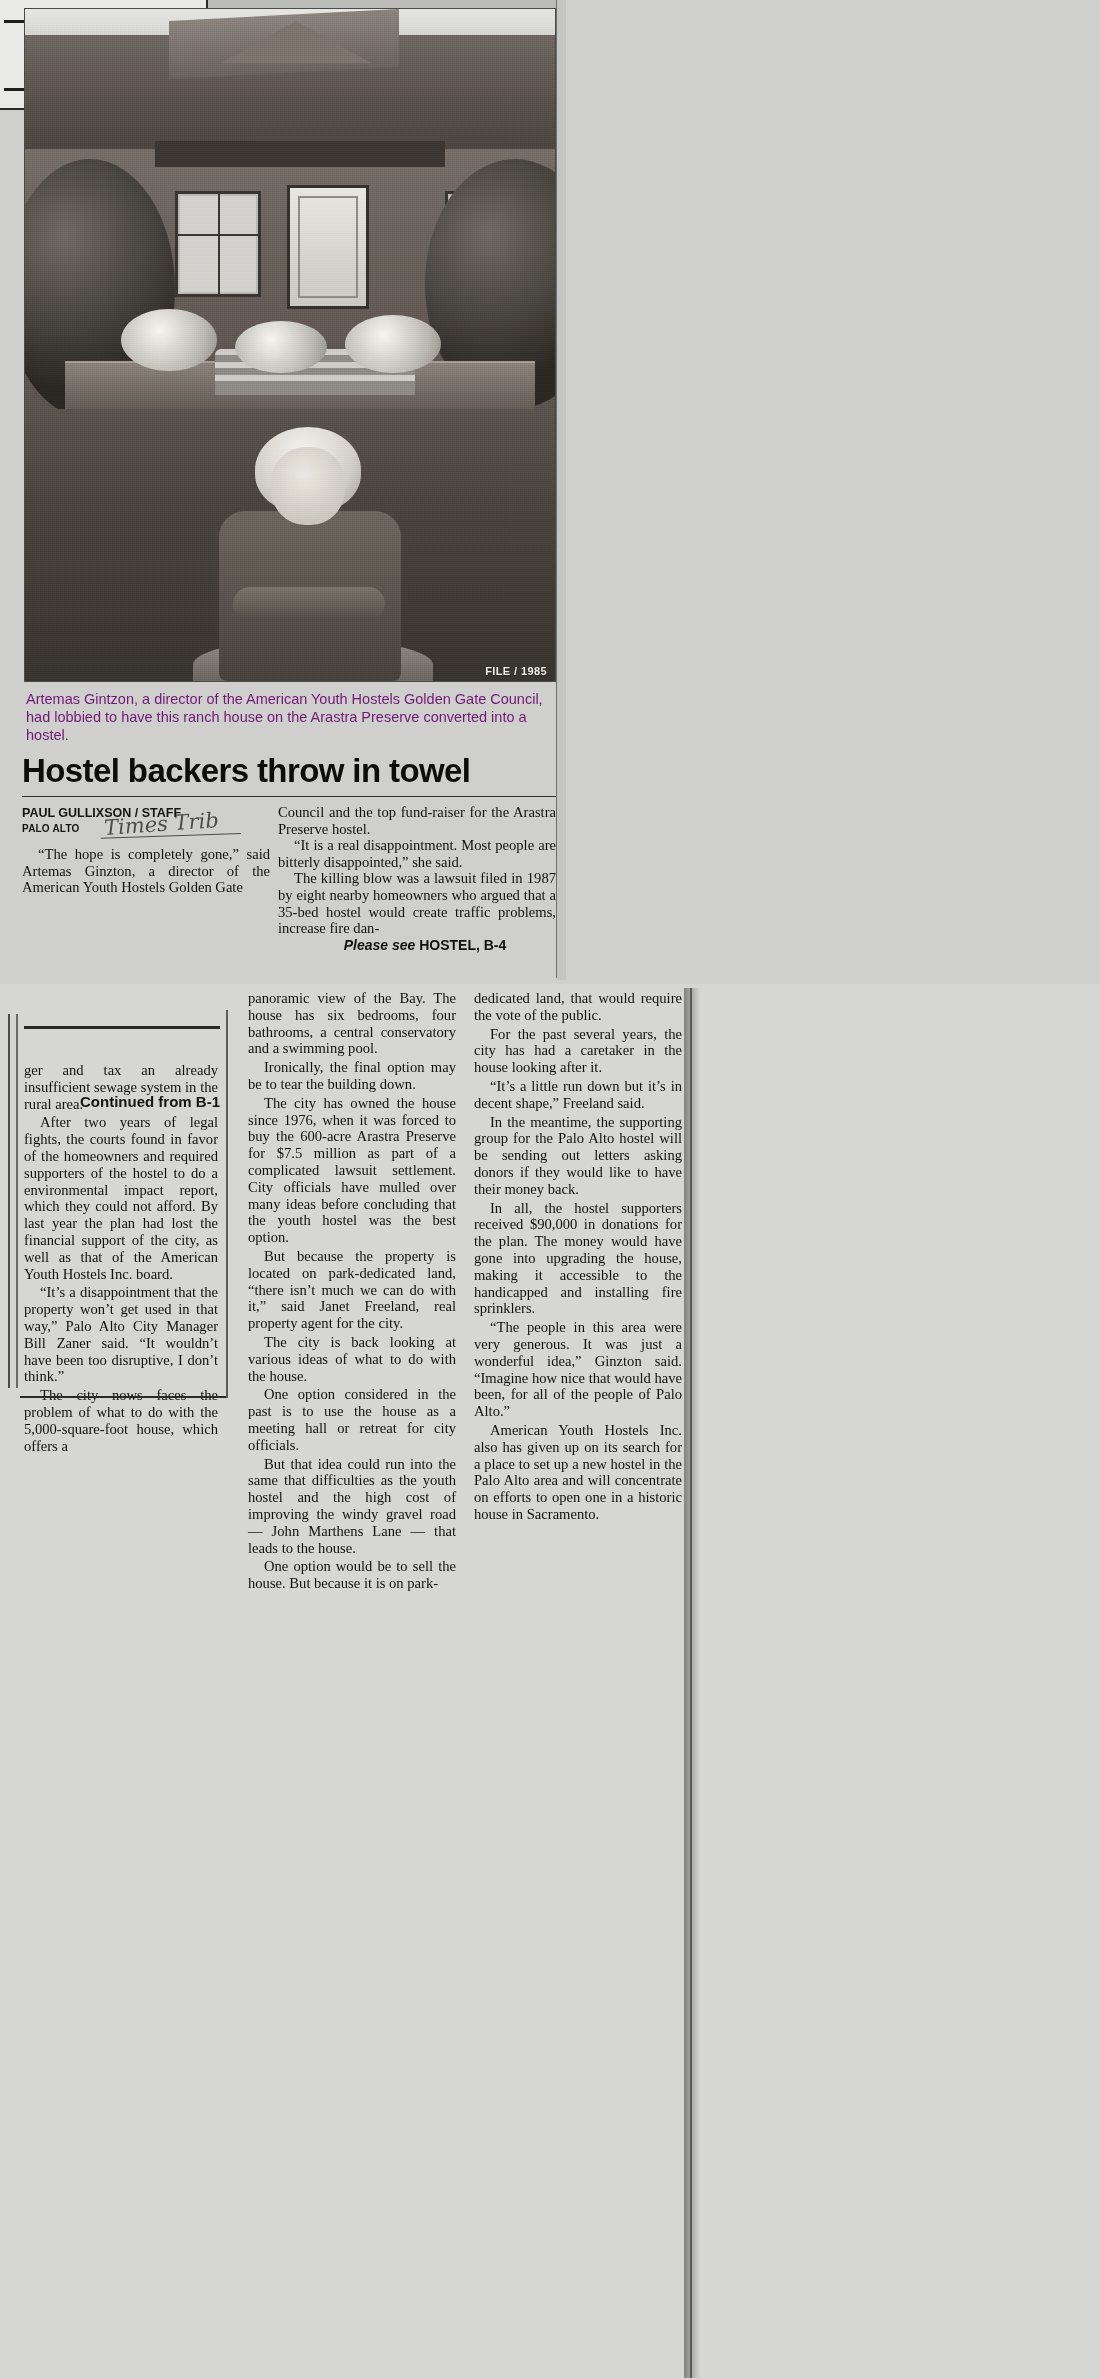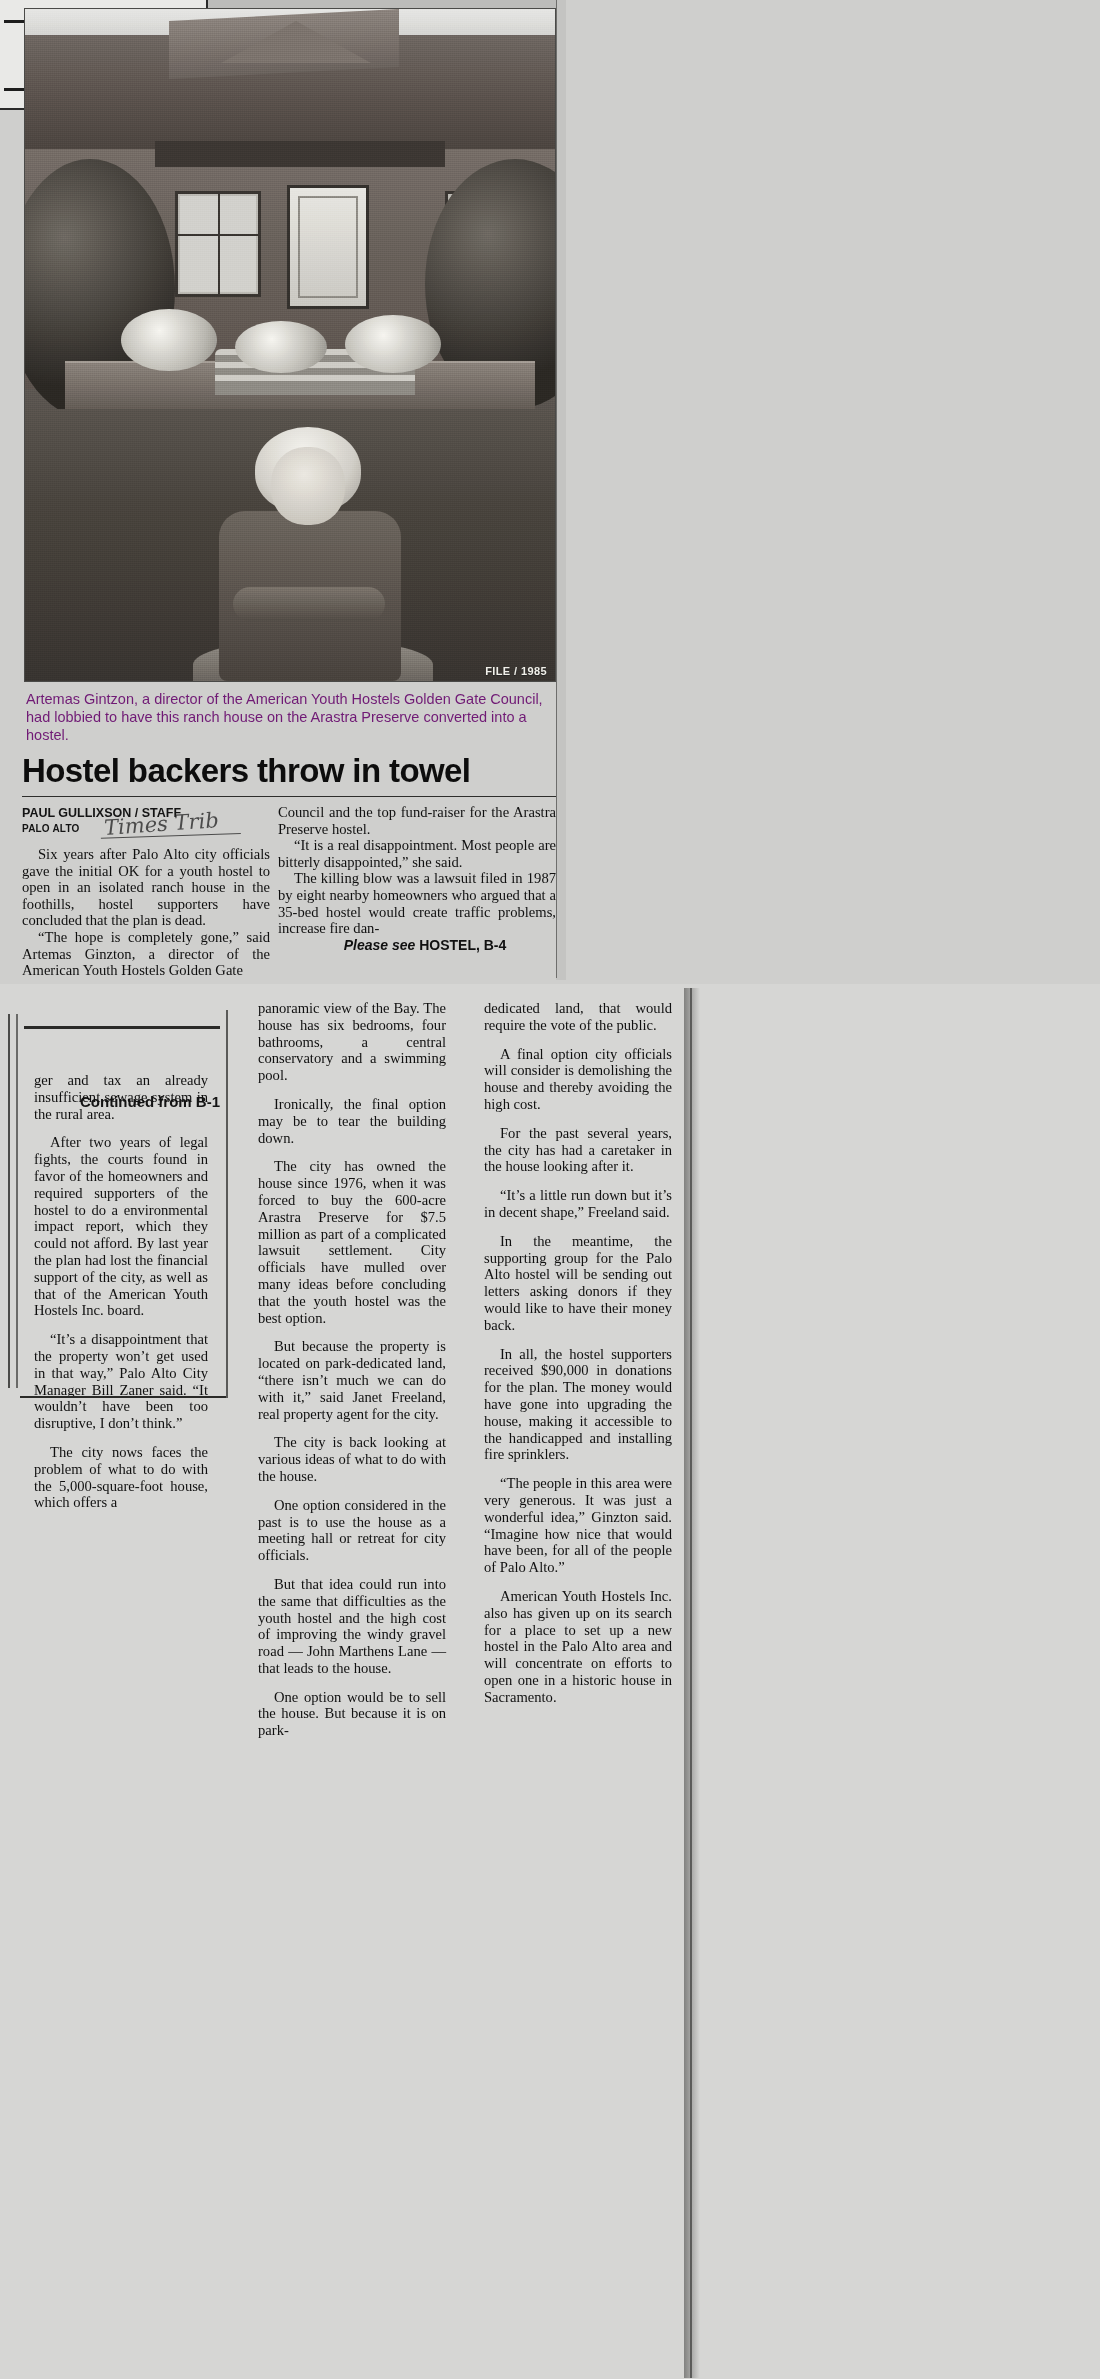--- a/index.html
+++ b/index.html
@@ -224,21 +224,21 @@
   .cont-head{
     position:absolute;
     font-family:"Liberation Sans", sans-serif;
     font-weight:700;font-size:15px;text-align:right;
   }
   .bcol{
     position:absolute;
     font-size:14.6px;line-height:16.8px;
     text-align:justify;color:#101010;
   }
-  .bcol p{margin:12px;text-indent:16px;}
+  .bcol p{margin:2px;text-indent:16px;}
   .bcol p.noind{text-indent:0;}
   .edge-dark{
     position:absolute;background:linear-gradient(90deg,rgba(60,60,58,.55),rgba(60,60,58,0));
   }
   .vline{position:absolute;width:2px;background:#4b4b49;}
 </style>
 </head>
 <body>
 
 <div class="page">
@@ -308,21 +308,20 @@
   <div class="byline">
     <div><span>PAUL GULLIXSON / STAFF</span></div>
     <div class="ln2">PALO ALTO</div>
   </div>
   <div class="handwrite">
     <span>Times Trib</span>
     <span class="under"></span>
   </div>
 
   <div class="col" id="top-col1" style="left:22px;top:846px;width:248px;">
-      <p>Six years after Palo Alto city officials gave the initial OK for a youth hostel to open in an isolated ranch house in the foothills, hostel supporters have concluded that the plan is dead.</p>
       <p>“The hope is completely gone,” said Artemas Ginzton, a director of the American Youth Hostels Golden Gate</p>
     </div>
 
   <div class="col" id="top-col2" style="left:278px;top:804px;width:278px;">
       <p class="noind">Council and the top fund-raiser for the Arastra Preserve hostel.</p>
       <p>“It is a real disappointment. Most people are bitterly disappointed,” she said.</p>
       <p>The killing blow was a lawsuit filed in 1987 by eight nearby homeowners who argued that a 35-bed hostel would create traffic problems, increase fire dan-</p>
       <p class="jump"><span>Please see </span><b>HOSTEL, B-4</b></p>
     </div>
 
@@ -346,21 +345,20 @@
       <p>Ironically, the final option may be to tear the building down.</p>
       <p>The city has owned the house since 1976, when it was forced to buy the 600-acre Arastra Preserve for $7.5 million as part of a complicated lawsuit settlement. City officials have mulled over many ideas before concluding that the youth hostel was the best option.</p>
       <p>But because the property is located on park-dedicated land, “there isn’t much we can do with it,” said Janet Freeland, real property agent for the city.</p>
       <p>The city is back looking at various ideas of what to do with the house.</p>
       <p>One option considered in the past is to use the house as a meeting hall or retreat for city officials.</p>
       <p>But that idea could run into the same that difficulties as the youth hostel and the high cost of improving the windy gravel road — John Marthens Lane — that leads to the house.</p>
       <p>One option would be to sell the house. But because it is on park-</p>
     </div>
   <div class="bcol" id="bot-col3" style="left:472px;top:988px;width:212px;">
       <p class="noind">dedicated land, that would require the vote of the public.</p>
-      <p>A final option city officials will consider is demolishing the house and thereby avoiding the high cost.</p>
       <p>For the past several years, the city has had a caretaker in the house looking after it.</p>
       <p>“It’s a little run down but it’s in decent shape,” Freeland said.</p>
       <p>In the meantime, the supporting group for the Palo Alto hostel will be sending out letters asking donors if they would like to have their money back.</p>
       <p>In all, the hostel supporters received $90,000 in donations for the plan. The money would have gone into upgrading the house, making it accessible to the handicapped and installing fire sprinklers.</p>
       <p>“The people in this area were very generous. It was just a wonderful idea,” Ginzton said. “Imagine how nice that would have been, for all of the people of Palo Alto.”</p>
       <p>American Youth Hostels Inc. also has given up on its search for a place to set up a new hostel in the Palo Alto area and will concentrate on efforts to open one in a historic house in Sacramento.</p>
     </div>
 
   <div class="edge-dark" style="left:684px;top:988px;width:16px;height:1390px;"></div>
   <div class="bottom-rule" style="left:20px;top:1396px;width:206px;height:2px;"></div>

